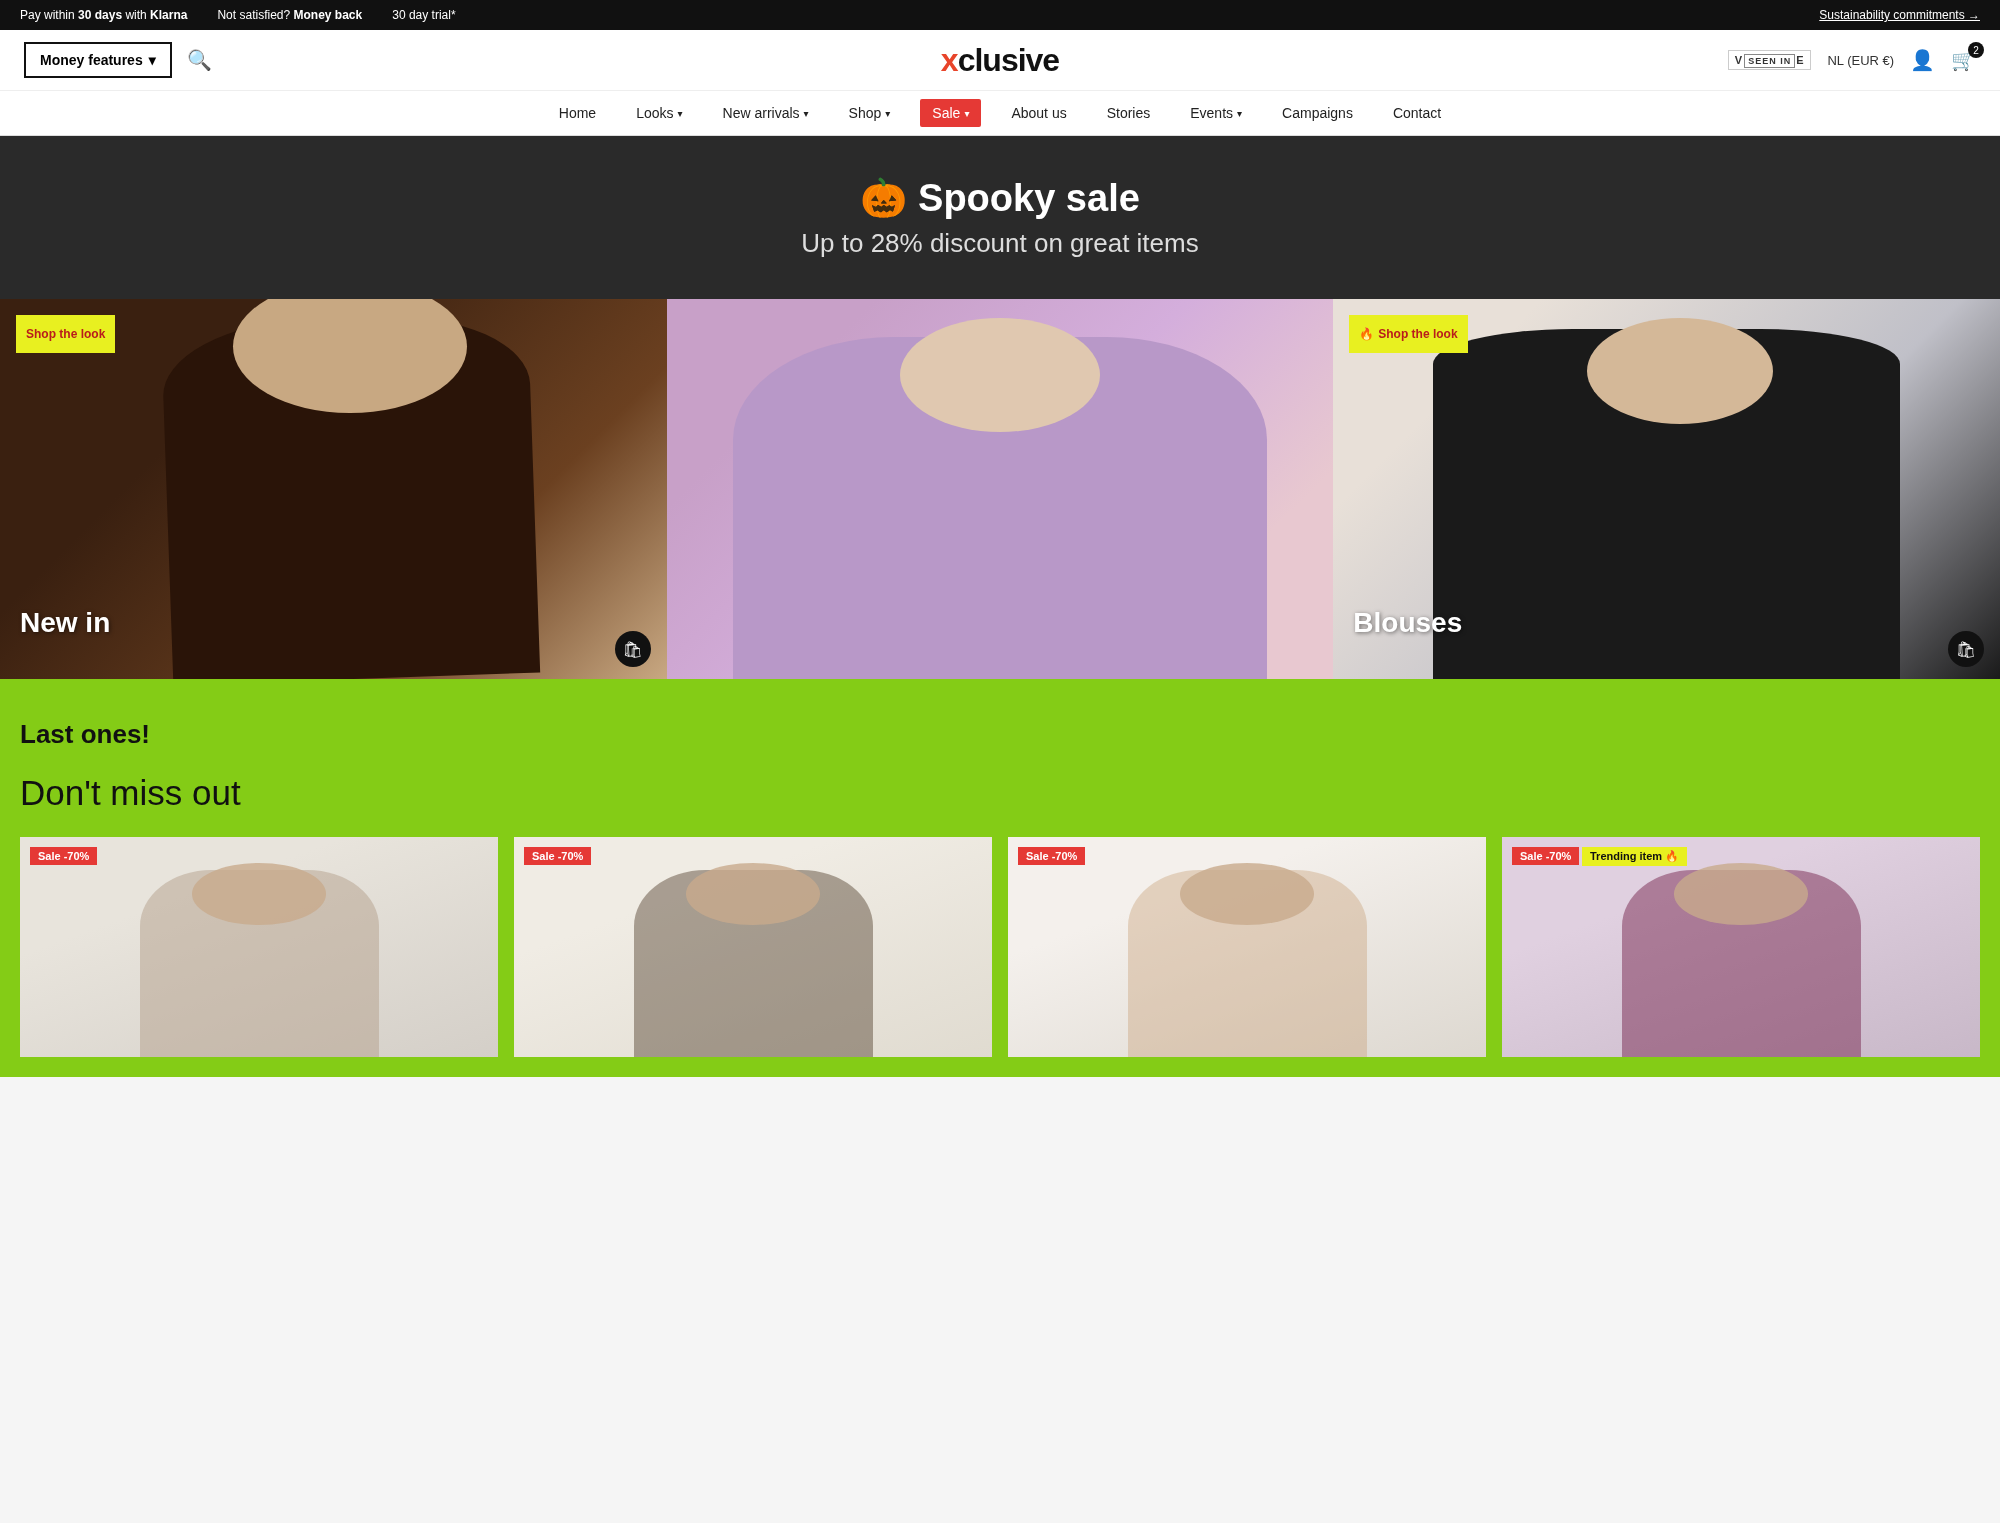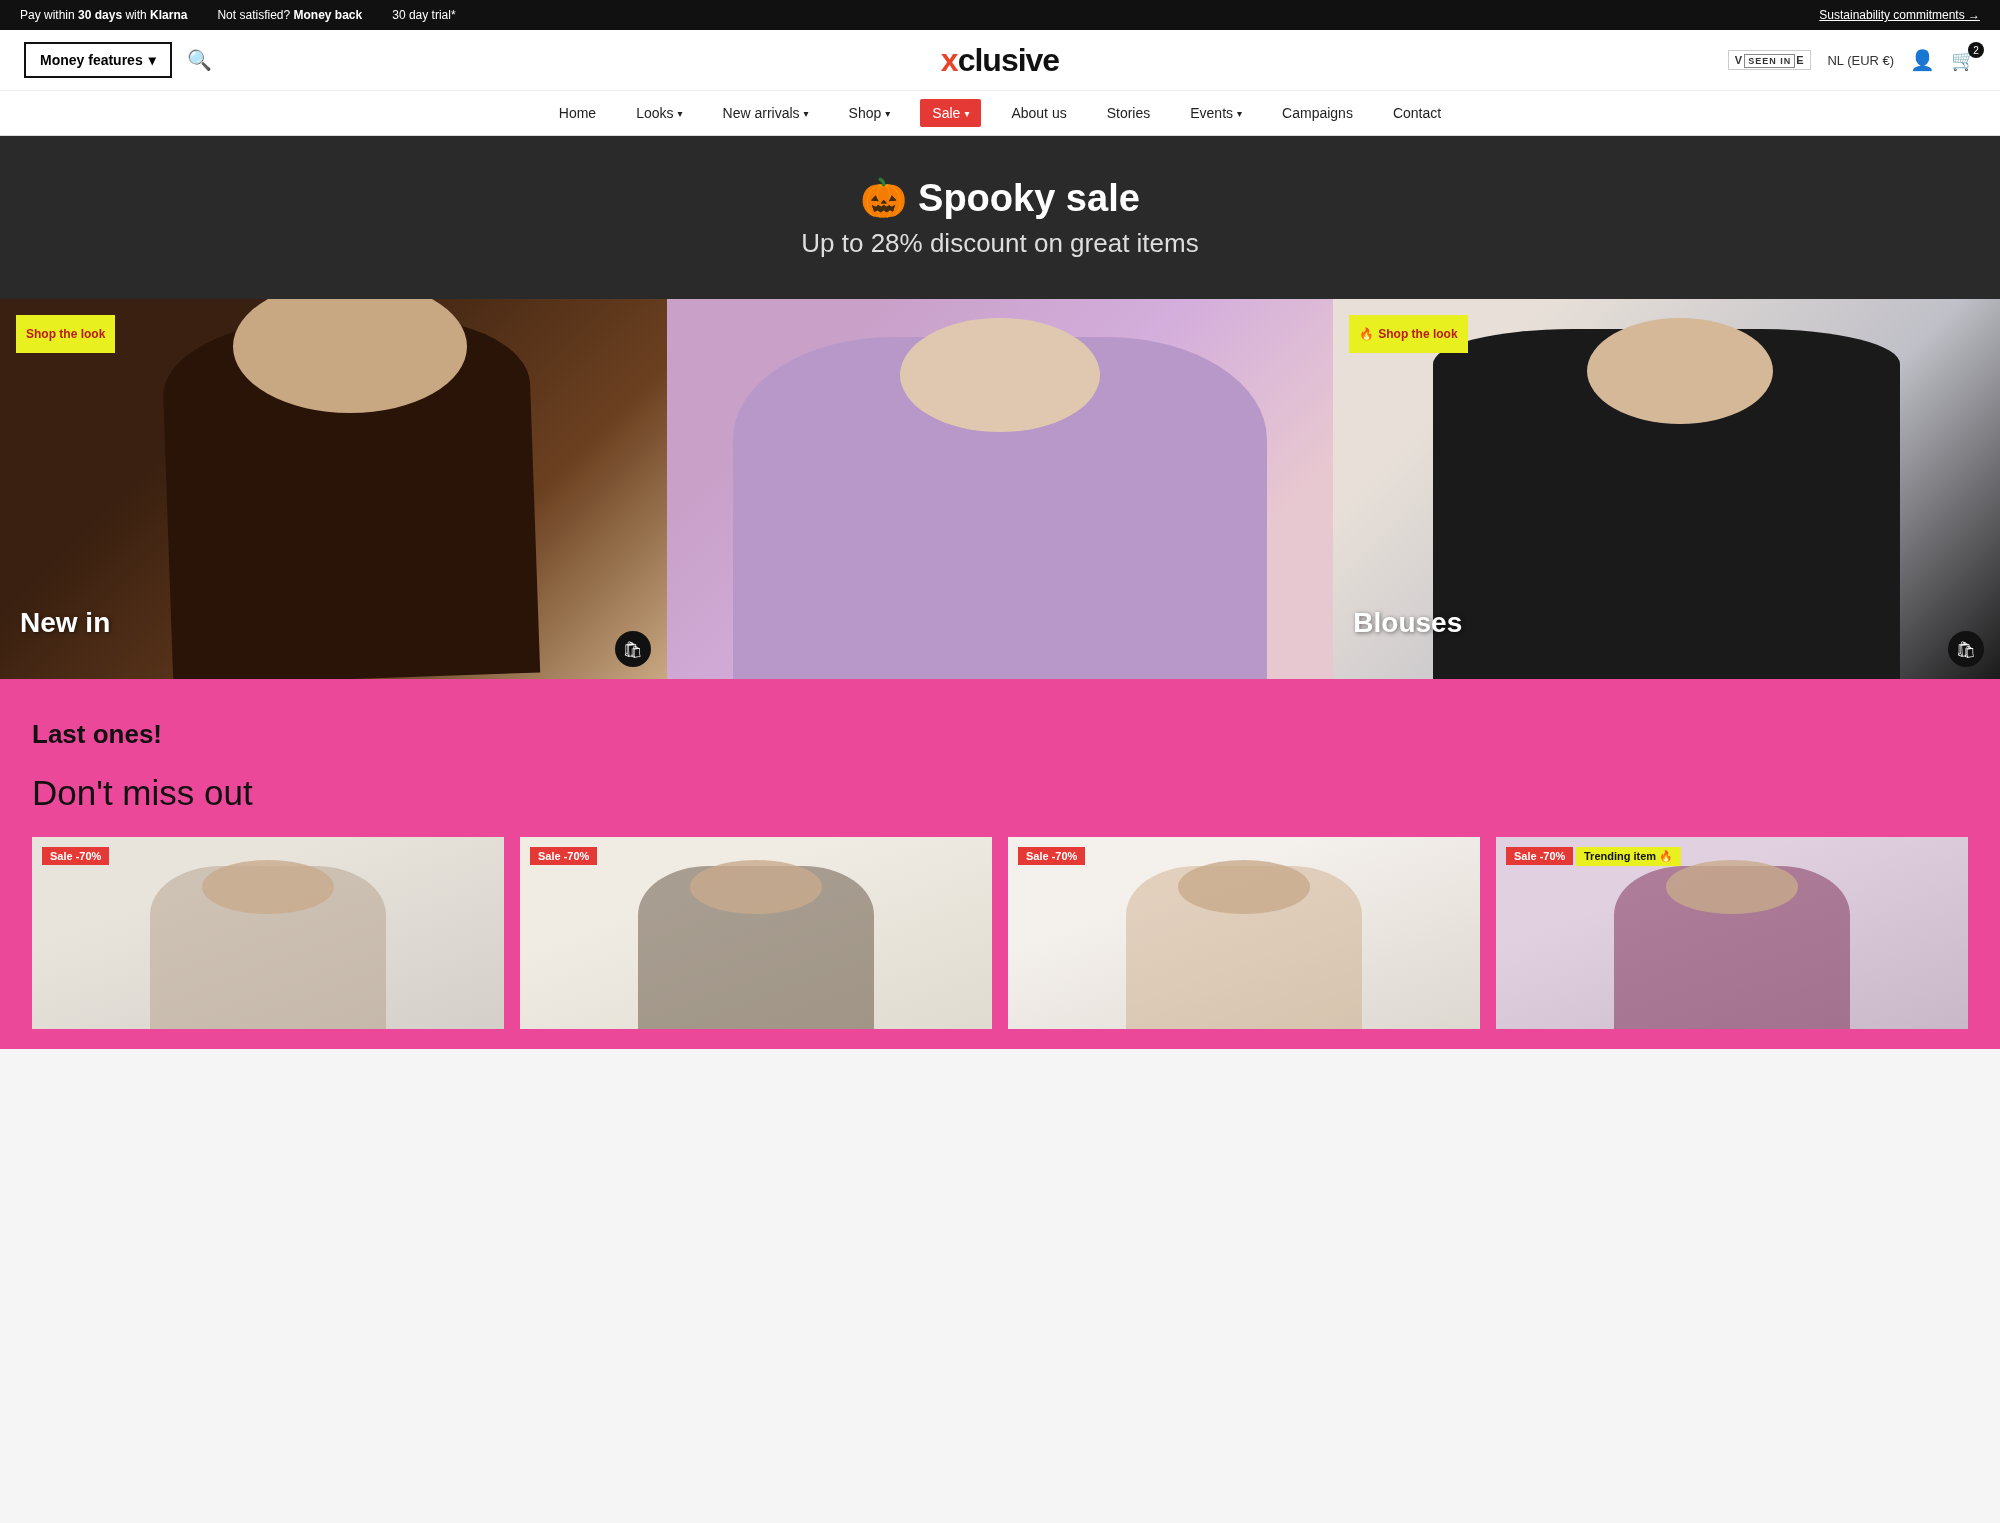--- a/index.html
+++ b/index.html
@@ -214,22 +214,22 @@
       display: flex;
       align-items: center;
       justify-content: center;
       color: #fff;
       font-size: 16px;
       z-index: 2;
     }
 
     
     .last-ones {
-      padding: 40px 32px 20px;
-      background: #ec4899;
+      padding: 40px 20px 20px;
+      background: #84cc16;
     }
     .last-ones-title {
       font-size: 26px;
       font-weight: 900;
       color: #111;
       margin-bottom: 4px;
     }
     .last-ones-sub {
       font-size: 35px;
       font-weight: 400;
@@ -242,21 +242,21 @@
       grid-template-columns: repeat(4, 1fr);
       gap: 16px;
     }
     .product-card {
       background: #f0efed;
       position: relative;
       cursor: pointer;
     }
     .product-card-img {
       width: 100%;
-      height: 192px;
+      height: 220px;
       display: flex;
       align-items: center;
       justify-content: center;
       position: relative;
       overflow: hidden;
     }
     .product-bg-1 { background: linear-gradient(160deg, #e8e4dc 30%, #d4cfc8 100%); }
     .product-bg-2 { background: linear-gradient(160deg, #f0ece4 30%, #e0dbd0 100%); }
     .product-bg-3 { background: linear-gradient(160deg, #f4f0ec 30%, #ddd8d0 100%); }
     .product-bg-4 { background: linear-gradient(160deg, #e0d0e0 30%, #c8b8c8 100%); }

